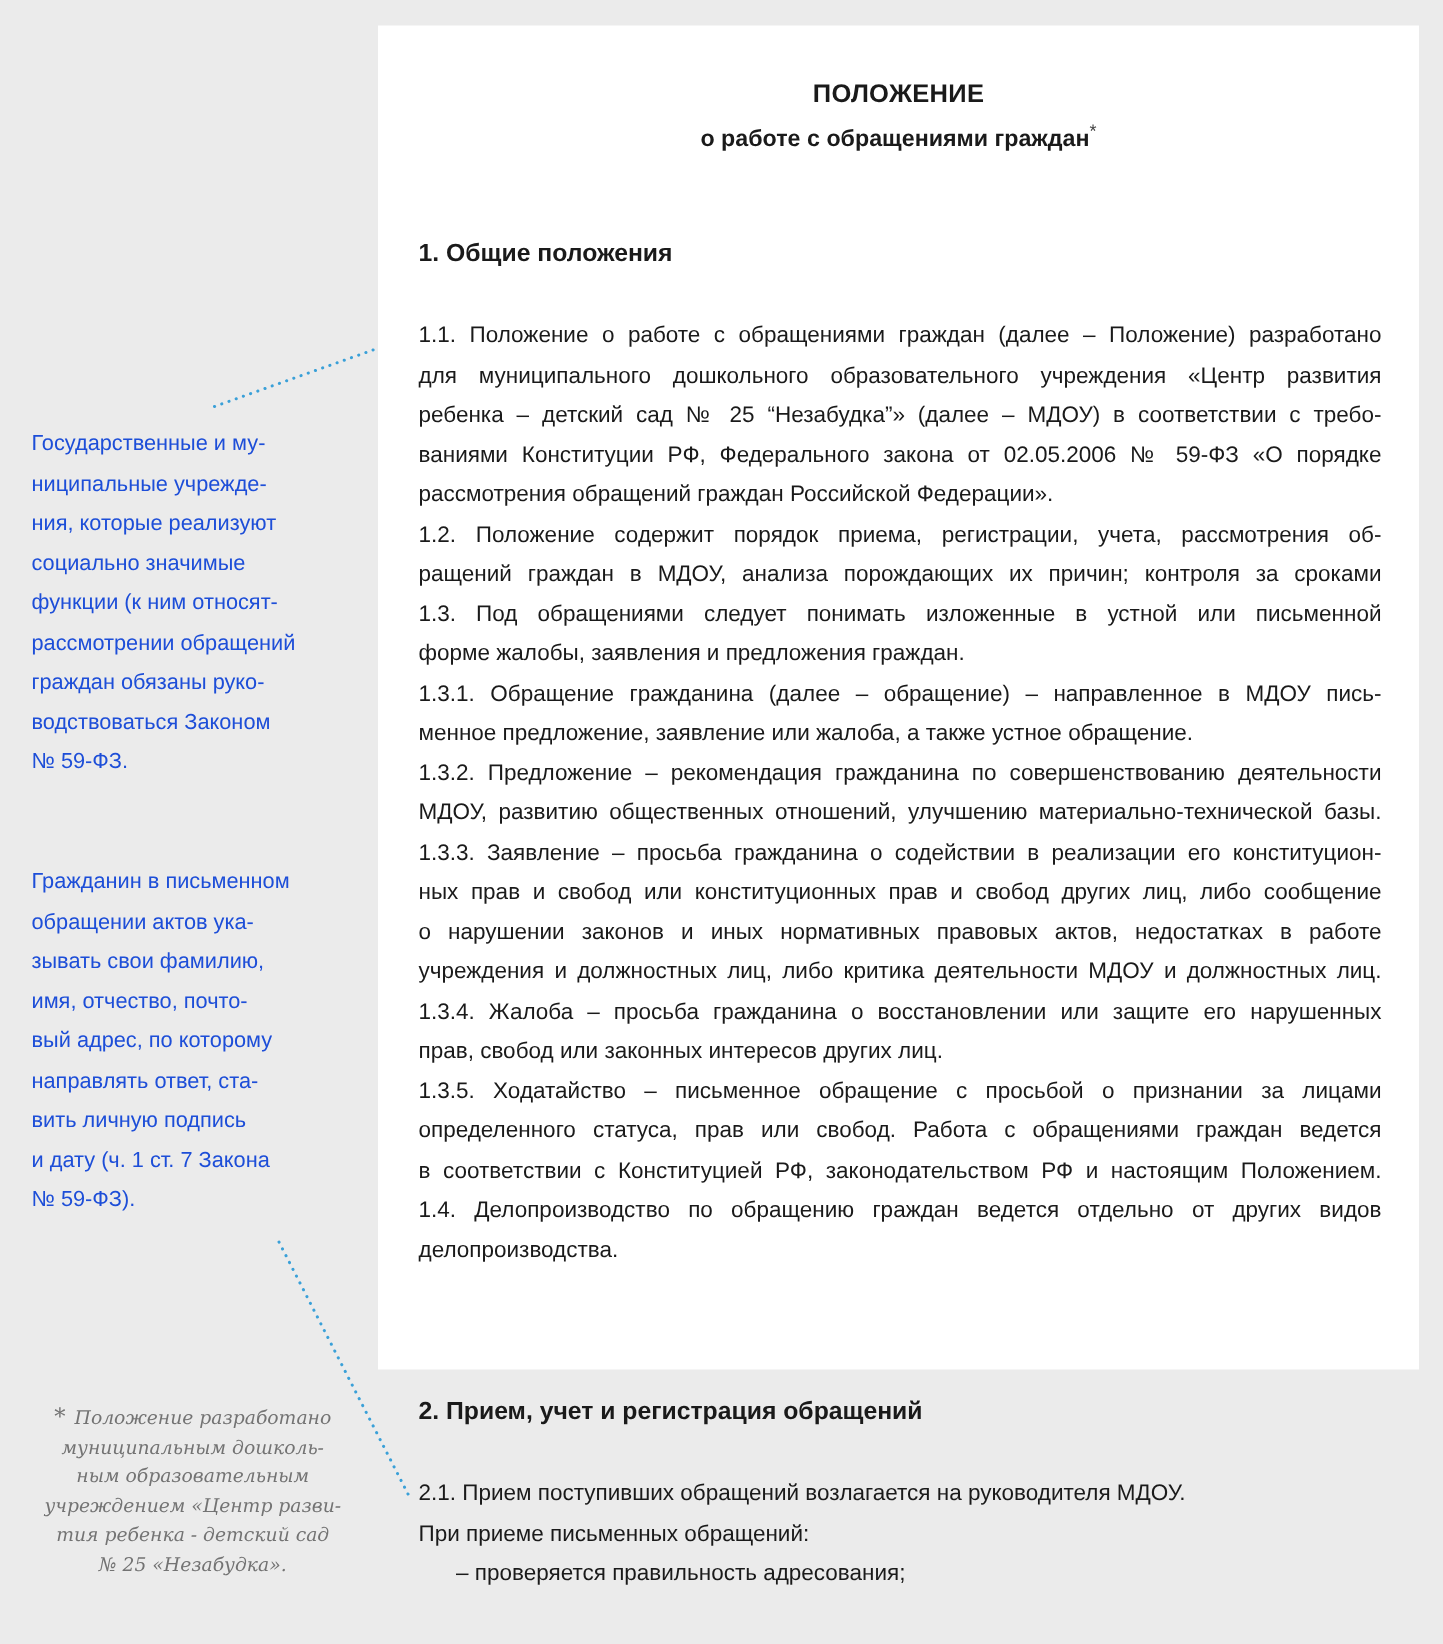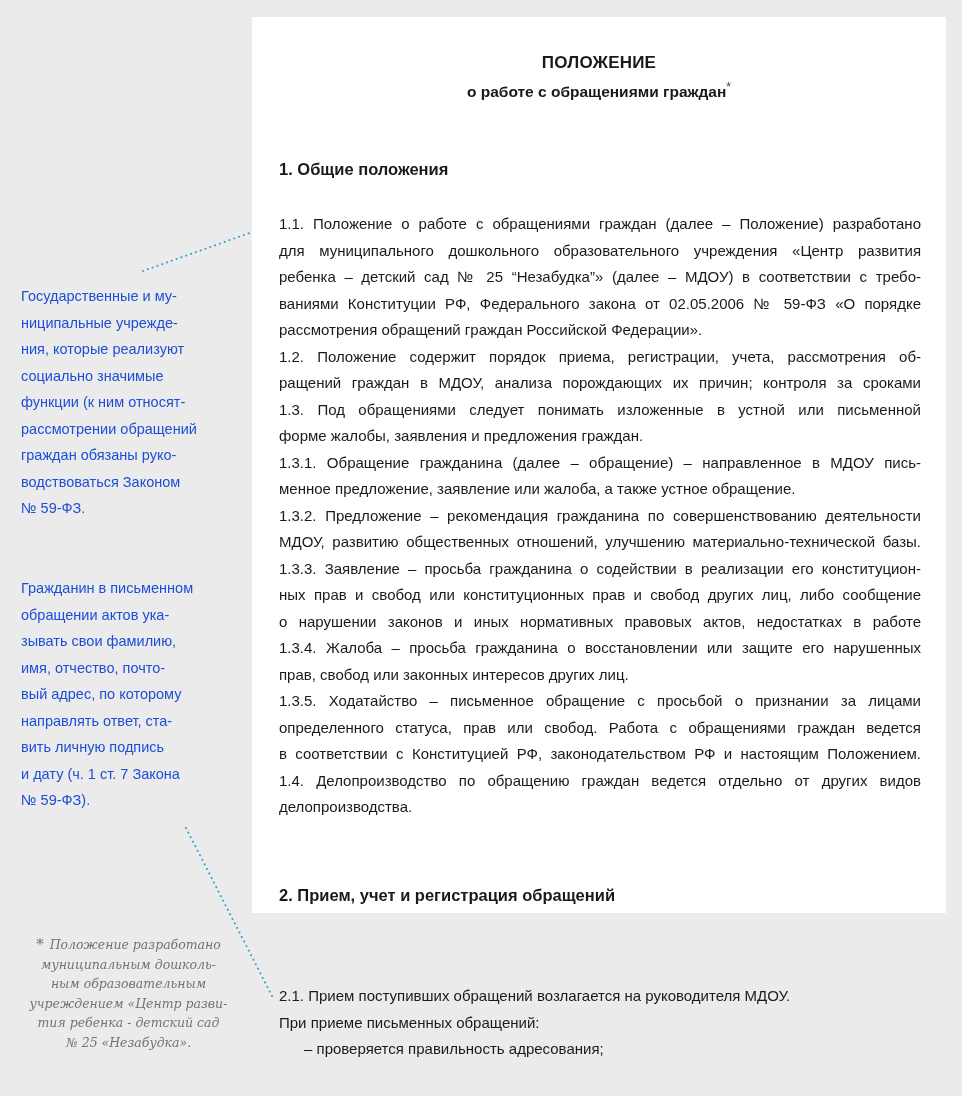--- a/index.html
+++ b/index.html
@@ -119,37 +119,38 @@
       <span class="line last">менное предложение, заявление или жалоба, а также устное обращение.</span>
     </p>
     <p>
       <span class="line">1.3.2. Предложение – рекомендация гражданина по совершенствованию деятельности</span>
       <span class="line">МДОУ, развитию общественных отношений, улучшению материально-технической базы.</span>
     </p>
     <p>
       <span class="line">1.3.3. Заявление – просьба гражданина о содействии в реализации его конституцион-</span>
       <span class="line">ных прав и свобод или конституционных прав и свобод других лиц, либо сообщение</span>
       <span class="line">о нарушении законов и иных нормативных правовых актов, недостатках в работе</span>
+      <span class="line">учреждения и должностных лиц, либо критика деятельности МДОУ и должностных лиц.</span>
     </p>
     <p>
       <span class="line">1.3.4. Жалоба – просьба гражданина о восстановлении или защите его нарушенных</span>
       <span class="line last">прав, свобод или законных интересов других лиц.</span>
     </p>
     <p>
       <span class="line">1.3.5. Ходатайство – письменное обращение с просьбой о признании за лицами</span>
       <span class="line">определенного статуса, прав или свобод. Работа с обращениями граждан ведется</span>
       <span class="line">в соответствии с Конституцией РФ, законодательством РФ и настоящим Положением.</span>
     </p>
     <p>
       <span class="line">1.4. Делопроизводство по обращению граждан ведется отдельно от других видов</span>
       <span class="line last">делопроизводства.</span>
     </p>
   </div>
 
-  <div class="section-heading" style="top:869px;">2. Прием, учет и регистрация обращений</div>
+  <div class="section-heading" style="top:915px;">2. Прием, учет и регистрация обращений</div>
 
   <div class="body-text" style="top:966px;">
     <p>
       <span class="line last">2.1. Прием поступивших обращений возлагается на руководителя МДОУ.</span>
     </p>
     <p>
       <span class="line last">При приеме письменных обращений:</span>
     </p>
     <p class="bullet">
       <span class="line last">–  проверяется правильность адресования;</span>

